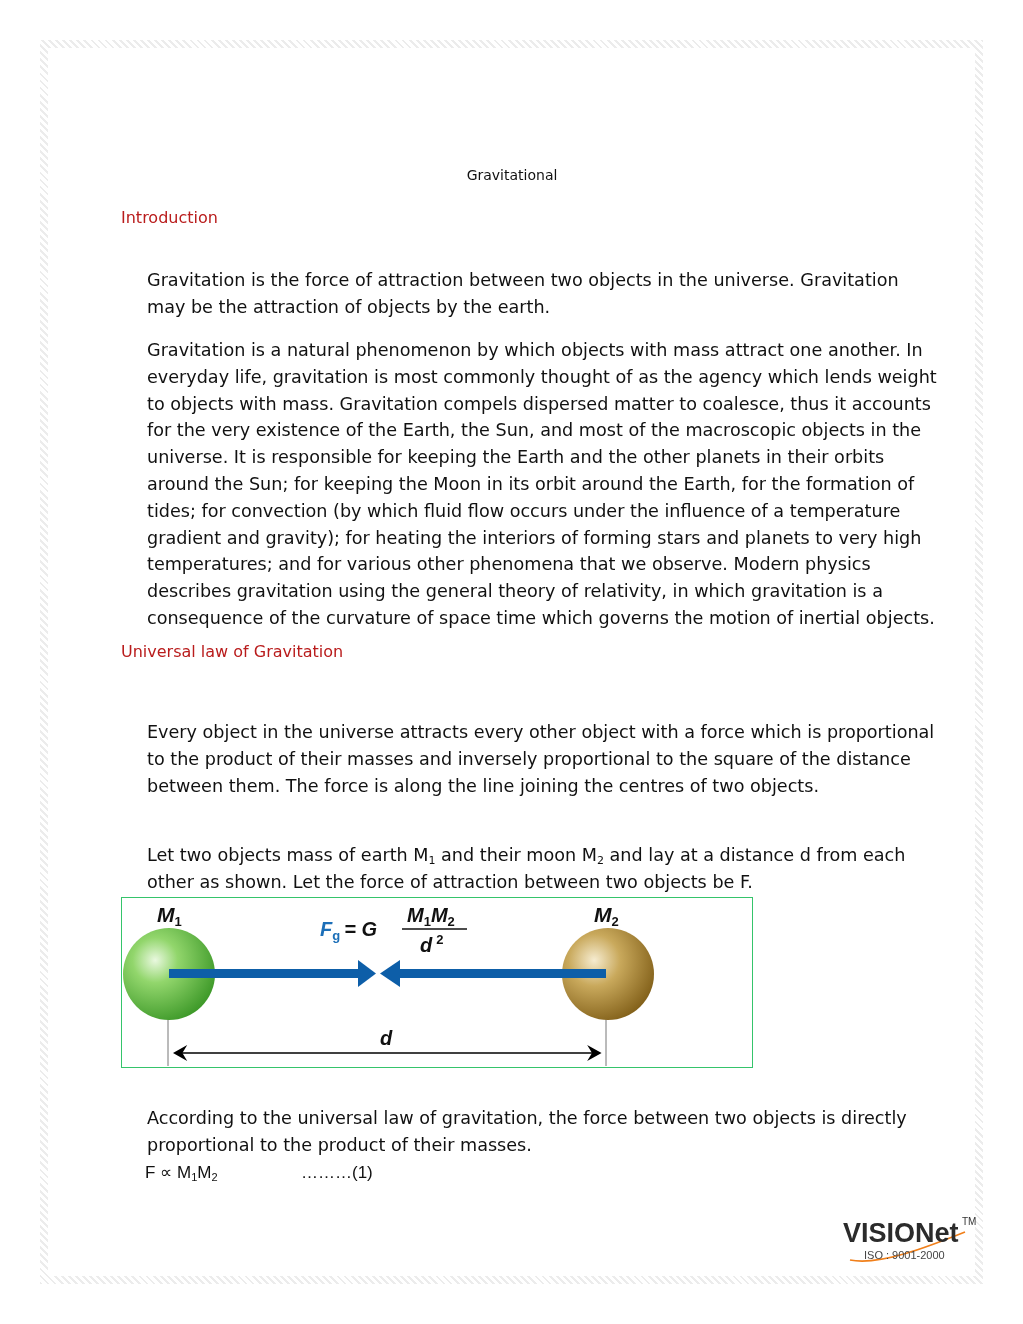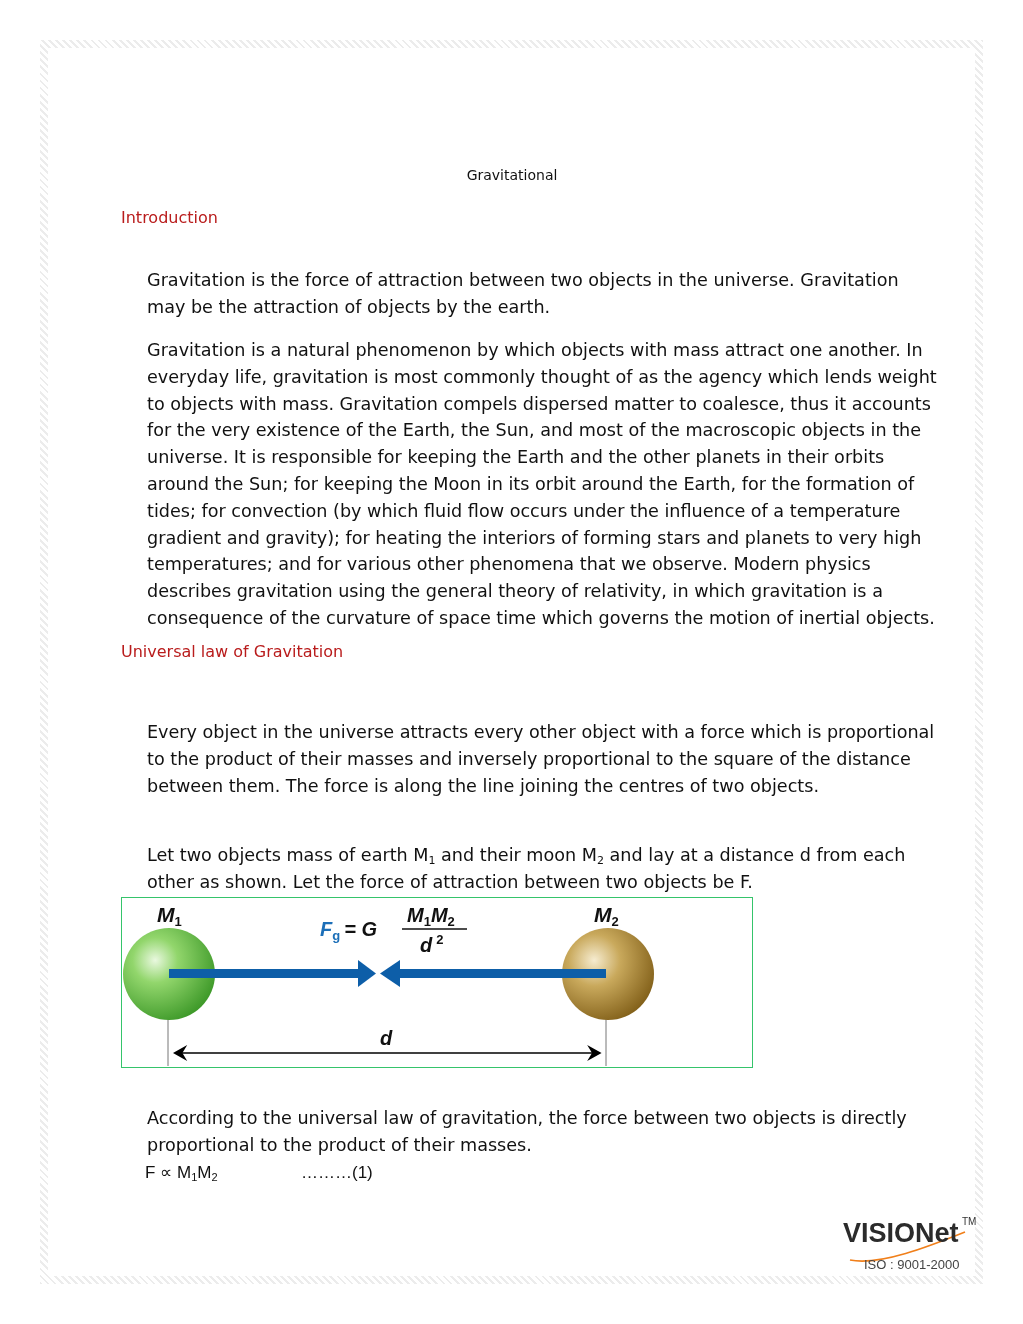--- a/index.html
+++ b/index.html
@@ -20,21 +20,21 @@
   .para { position: absolute; left: 8px; width: 790px; margin: 18px; }
   sub { font-size: 11px; vertical-align: -3px; line-height: 0; }
   .diagram { position: absolute; left: 0; top: 737px; width: 632px; height: 171px;
              border: 1.5px solid #35c46b; box-sizing: border-box; background: #fff; }
   .formula-line { position: absolute; left: 0; top: 1000px; font-family: "Liberation Sans", sans-serif; font-size: 17px; margin-left: 24px; }
   .formula-num { position: absolute; left: 180px; top: 1000px; font-family: "Liberation Sans", sans-serif; font-size: 17px; }
   .logo { position: absolute; left: 840px; top: 1216px; width: 140px; height: 52px; }
   .logo-text { position: absolute; left: 3px; top: 2px; font-family: "Liberation Sans", sans-serif; font-weight: bold;
                font-size: 27px; color: #2b2b2b; letter-spacing: 0px; }
   .logo-tm { position: absolute; left: 122px; top: 0px; font-family: "Liberation Sans", sans-serif; font-size: 10px; color: #333; text-align: center; }
-  .logo-iso { position: absolute; left: 24px; top: 33px; font-family: "Liberation Sans", sans-serif; font-size: 13px; color: #444; margin-top: 8px; }
+  .logo-iso { position: absolute; left: 24px; top: 33px; font-family: "Liberation Sans", sans-serif; font-size: 11px; color: #444; }
   .logo-swoosh { position: absolute; left: 0; top: 10px; }
 </style>
 </head>
 <body>
 
 <div class="page-border"></div>
 
 <div class="content">
   <div class="doc-title">Gravitational</div>
 

